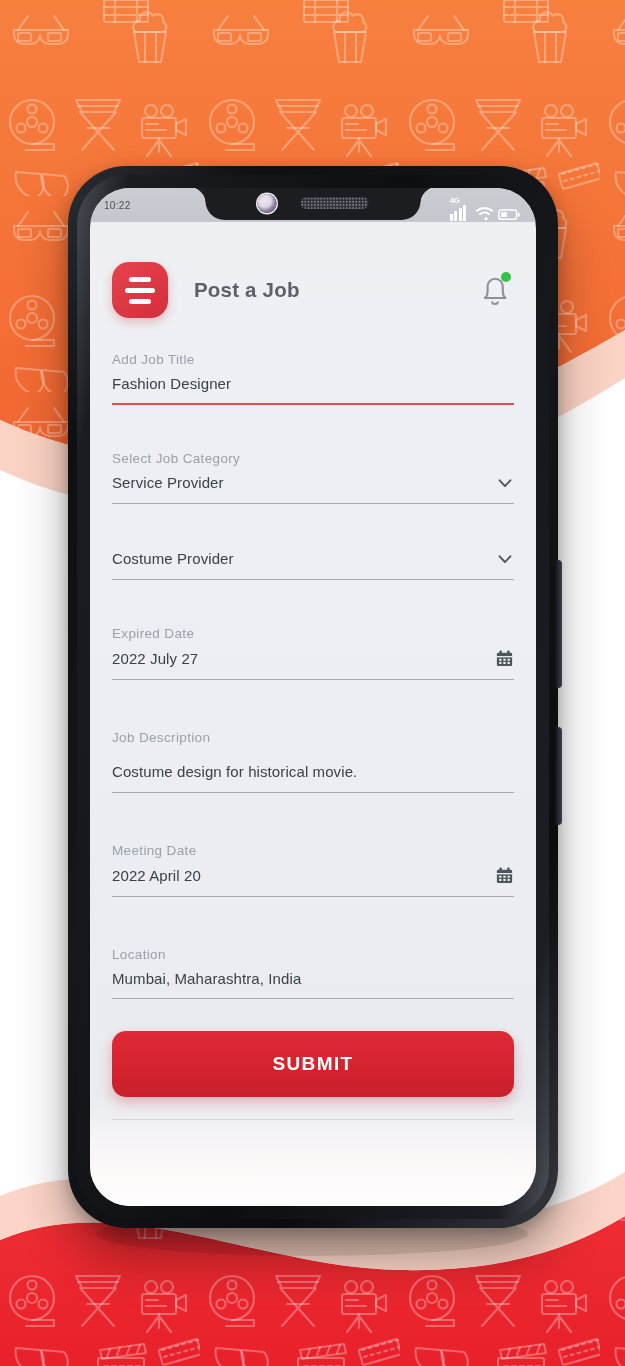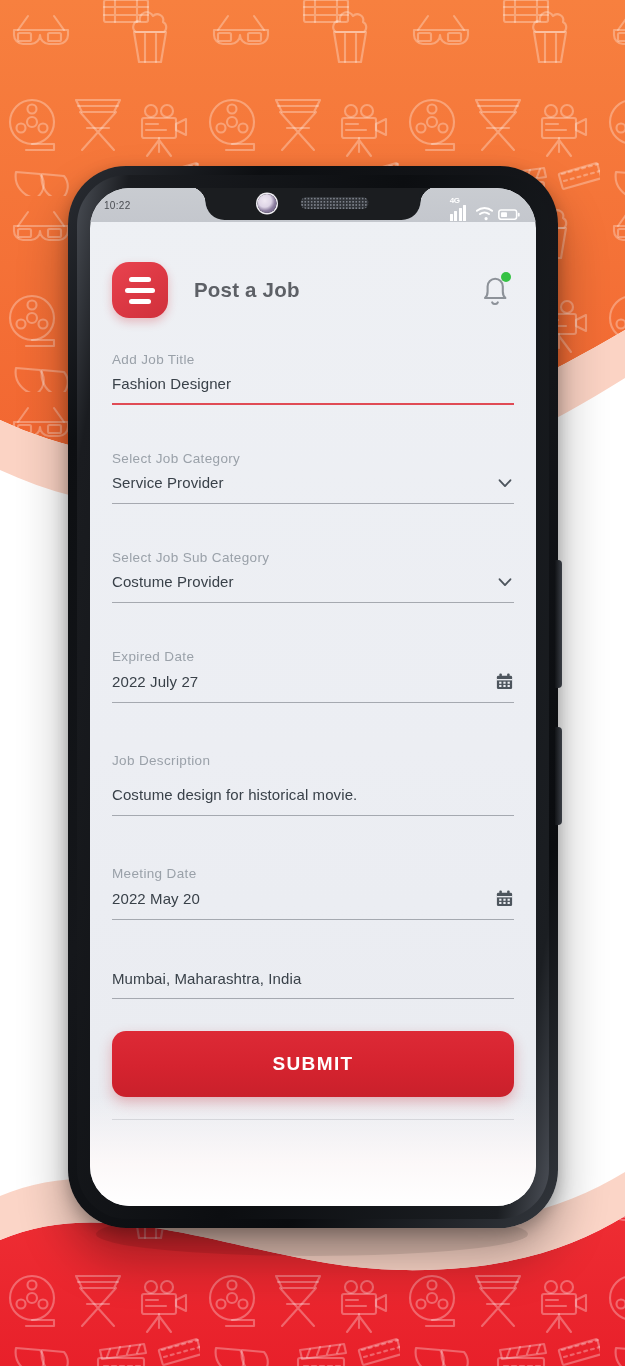--- a/index.html
+++ b/index.html
@@ -286,21 +286,20 @@
               <div class="f-value">Service Provider</div>
               <svg class="chev" viewBox="0 0 20 20">
                 <path d="M4 7 L10 13.4 L16 7" fill="none" stroke="#4d555d" stroke-width="2.1" stroke-linecap="round" stroke-linejoin="round"></path>
               </svg>
             </div>
             <div class="underline"></div>
           </div>
           <div class="gap"></div>
 
           <div class="field">
-            <div class="f-label">Select  Job  Sub Category</div>
             <div class="f-row">
               <div class="f-value">Costume Provider</div>
               <svg class="chev" viewBox="0 0 20 20">
                 <path d="M4 7 L10 13.4 L16 7" fill="none" stroke="#4d555d" stroke-width="2.1" stroke-linecap="round" stroke-linejoin="round"></path>
               </svg>
             </div>
             <div class="underline"></div>
           </div>
           <div class="gap"></div>
 
@@ -332,41 +331,42 @@
             <div class="f-row" style="padding-top:10px;padding-bottom:12px;">
               <div class="f-value">Costume design for historical movie.</div>
             </div>
             <div class="underline"></div>
           </div>
           <div class="gap-lg"></div>
 
           <div class="field">
             <div class="f-label">Meeting Date</div>
             <div class="f-row">
-              <div class="f-value">2022 May 20</div>
+              <div class="f-value">2022 April 20</div>
               <svg class="cal" viewBox="0 0 20 20">
                 <rect x="2" y="4" width="16" height="14" rx="1.4" fill="#4d555d"></rect>
                 <rect x="4.6" y="1.6" width="2.6" height="4" rx="1" fill="#4d555d"></rect>
                 <rect x="12.8" y="1.6" width="2.6" height="4" rx="1" fill="#4d555d"></rect>
                 <rect x="2" y="7.4" width="16" height="1.4" fill="#eceef3"></rect>
                 <g fill="#eceef3">
                   <rect x="4.4" y="10.2" width="2.4" height="2.2"></rect>
                     <rect x="8.8" y="10.2" width="2.4" height="2.2"></rect>
                     <rect x="13.2" y="10.2" width="2.4" height="2.2"></rect>
                   <rect x="4.4" y="13.6" width="2.4" height="2.2"></rect>
                     <rect x="8.8" y="13.6" width="2.4" height="2.2"></rect>
                     <rect x="13.2" y="13.6" width="2.4" height="2.2"></rect>
                 </g>
               </svg>
             </div>
             <div class="underline"></div>
           </div>
           <div class="gap-lg"></div>
 
           <div class="field">
+            <div class="f-label">Location</div>
             <div class="f-row">
               <div class="f-value">Mumbai, Maharashtra, India</div>
             </div>
             <div class="underline"></div>
           </div>
         </div>
 
         <div class="submit-wrap">
           <button class="submit">SUBMIT</button>
         </div>

